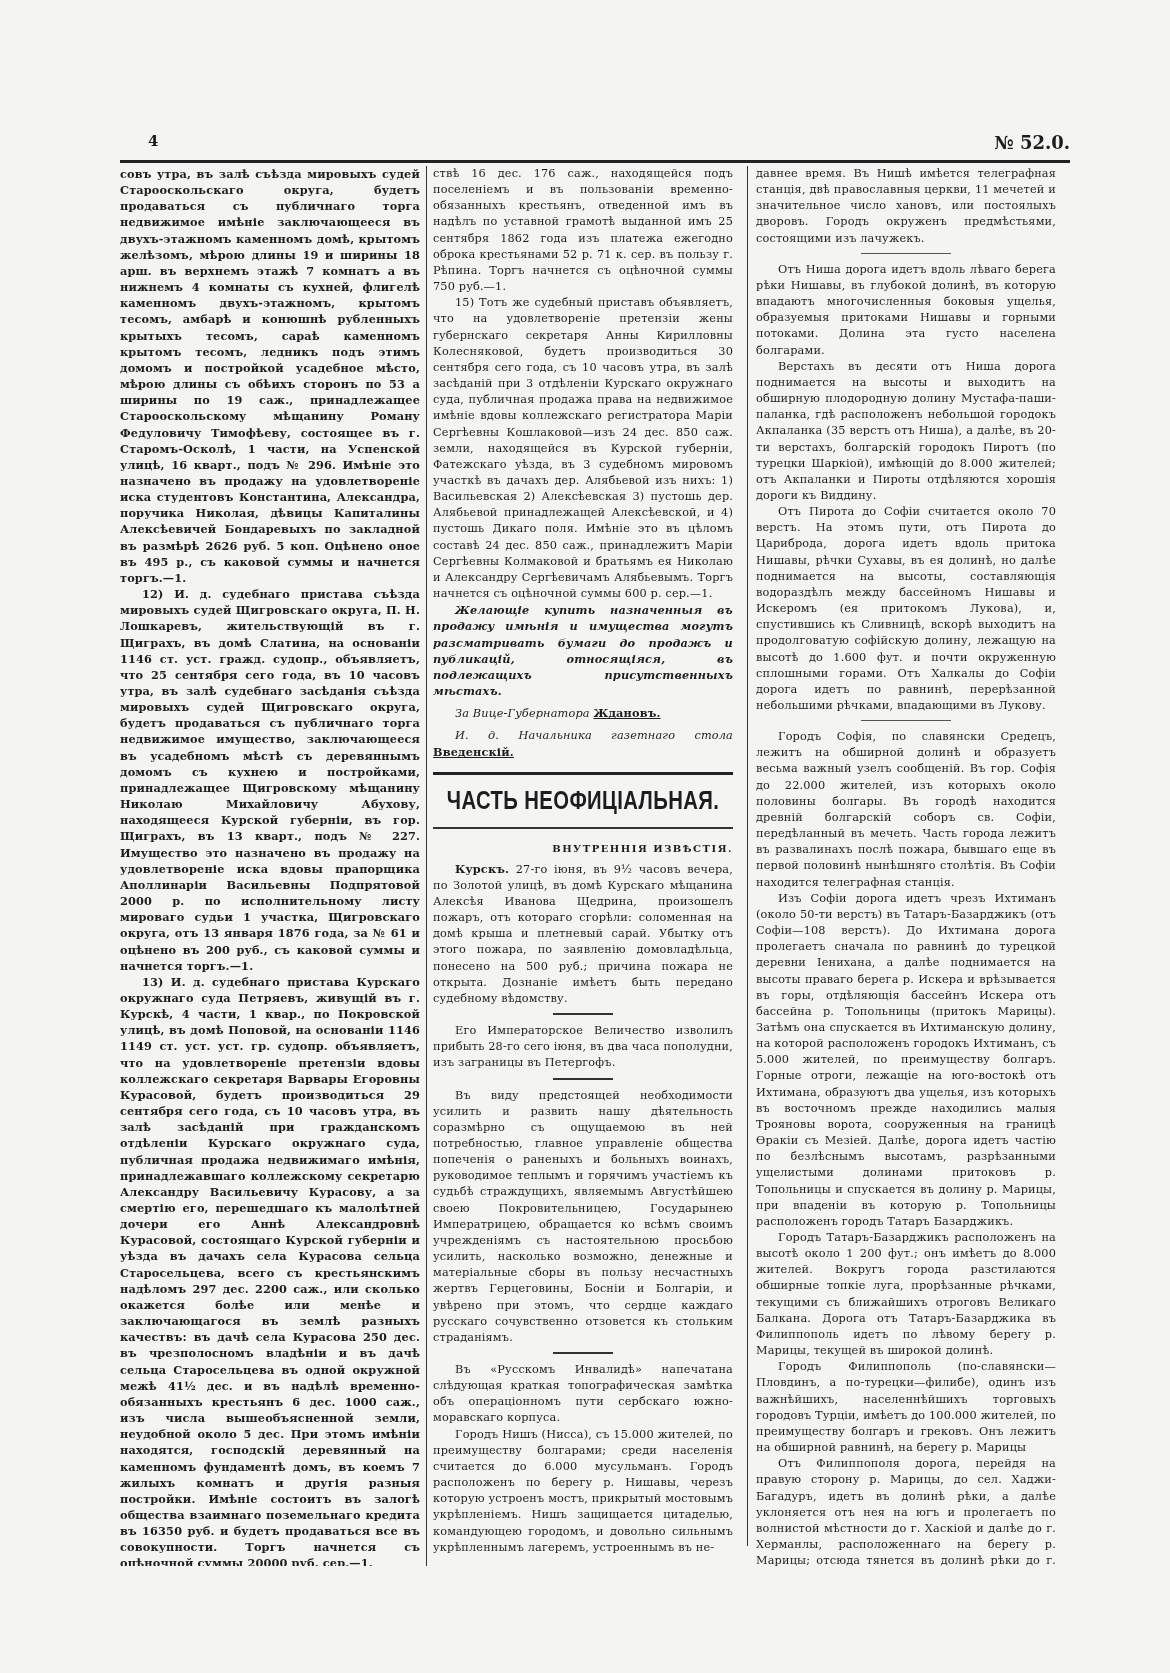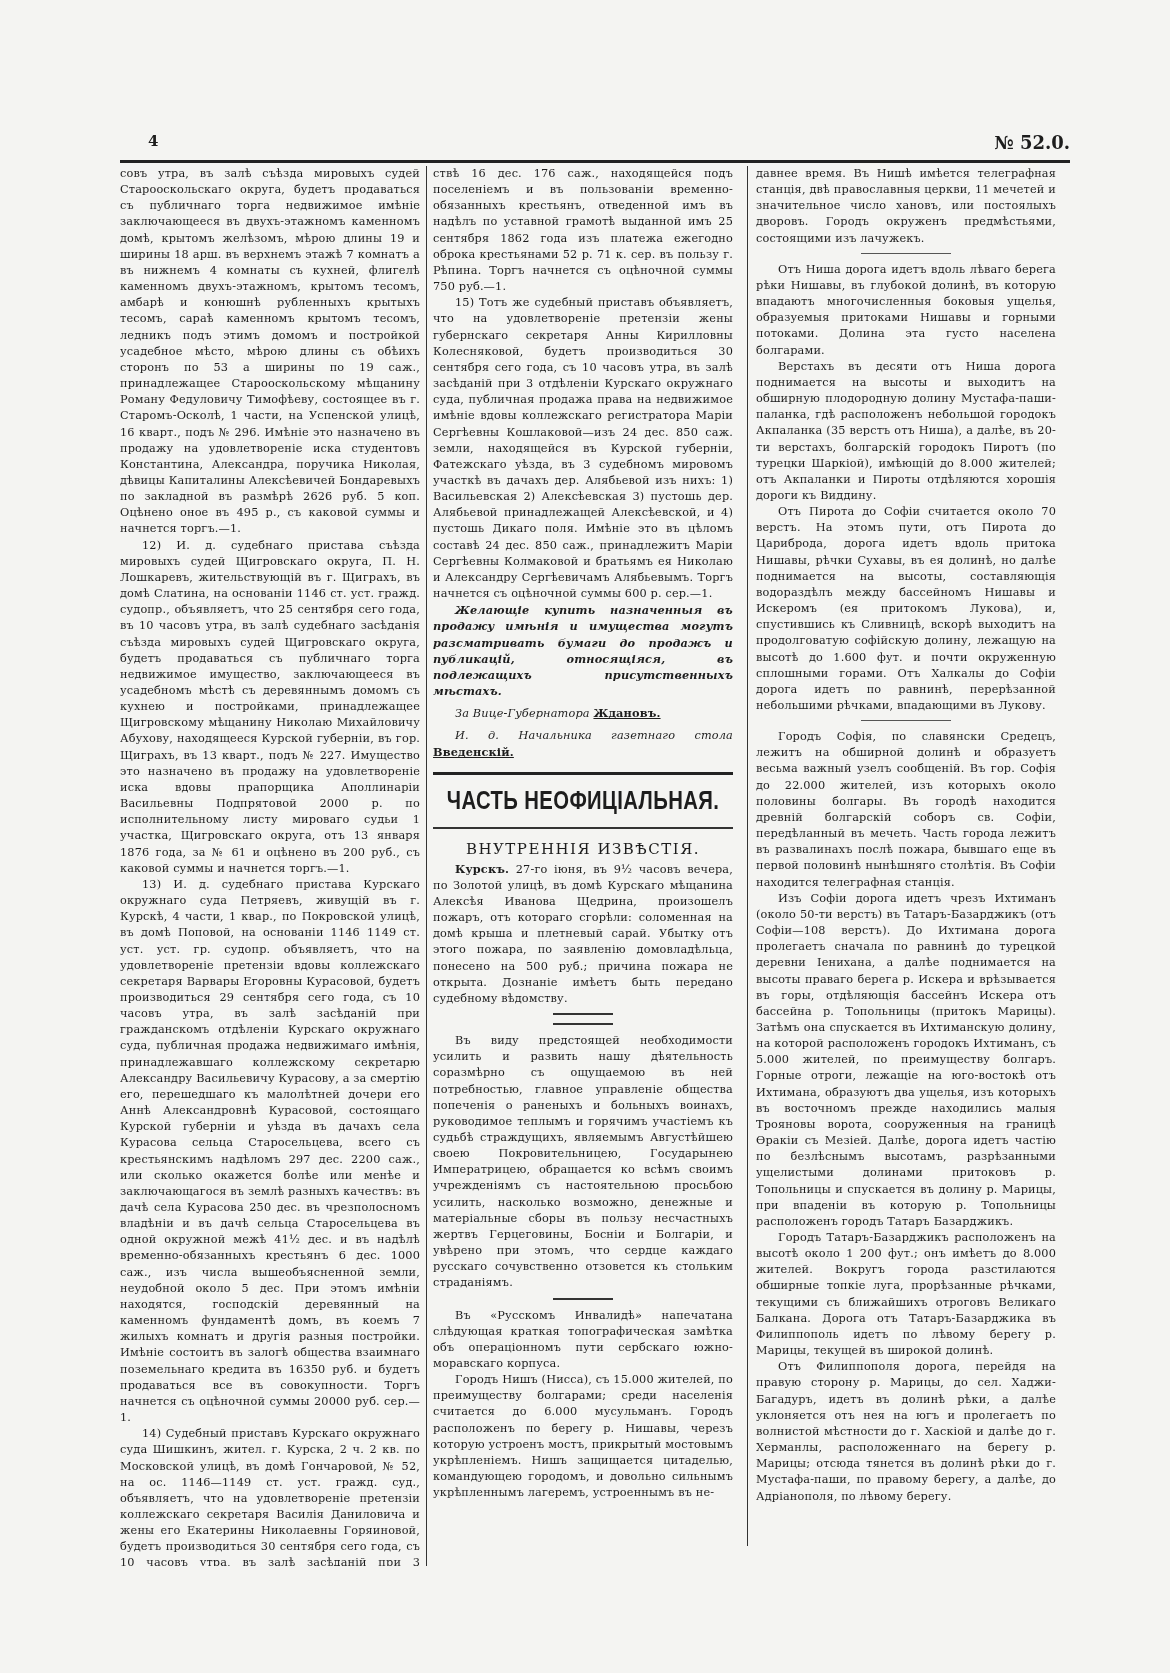--- a/index.html
+++ b/index.html
@@ -22,39 +22,39 @@
   .columns {
     position: absolute; left: 120px; top: 166px; width: 955px; height: 1400px;
   }
   .col {
     position: absolute; top: 0; height: 1400px; overflow: hidden;
     font-size: 11.3px; line-height: 16.15px; text-align: justify;
     letter-spacing: 0.15px;
   }
   .col p { margin: 0; text-indent: 0; }
   .col p.indent { text-indent: 22px; }
-  .col1 { left: 0; width: 300px; }
+  .col1 { left: 0; width: 300px; font-weight: bold; }
   .col2 { left: 313px; width: 300px; }
   .col3 { left: 636px; width: 300px; }
   .vrule { position: absolute; top: 0; width: 1px; background: #333; }
   .vr1 { left: 306px; height: 1400px; }
   .vr2 { left: 627px; height: 1380px; }
   .italic { font-style: italic; font-weight: bold; }
   .sig { font-style: italic; margin-top: 6px !important; }
   .sig b { font-style: normal; text-decoration: underline; }
   .thickrule { height: 3px; background: #222; margin: 10px 0 6px 0; }
   .section-title {
     font-family: "Liberation Sans", sans-serif;
     font-weight: bold; font-size: 26px; letter-spacing: 0.5px;
     text-align: center; transform: scaleX(0.78); margin: 8px -40px 10px -40px;
     line-height: 34px;
   }
   .thinrule { height: 2px; background: #333; margin: 2px 0 10px 0; }
   .sub-title {
-    font-weight: normal; font-size: 15px; letter-spacing: 1.5px; text-align: center;
+    font-weight: bold; font-size: 10px; letter-spacing: 1.5px; text-align: right;
     margin: 4px 0 2px 0; line-height: 20px;
   }
   .short-rule { width: 60px; height: 2px; background: #333; margin: 6px auto 8px auto; }
   .short-rule.thin { height: 1px; width: 90px; background: #555; }
   .bold { font-weight: bold; }
 </style>
 </head>
 <body>
 
 <div class="page-header">
@@ -79,33 +79,35 @@
     <p class="indent">15) Тотъ же судебный приставъ объявляетъ, что на удовлетвореніе претензіи жены губернскаго секретаря Анны Кирилловны Колесняковой, будетъ производиться 30 сентября сего года, съ 10 часовъ утра, въ залѣ засѣданій при 3 отдѣленіи Курскаго окружнаго суда, публичная продажа права на недвижимое имѣніе вдовы коллежскаго регистратора Маріи Сергѣевны Кошлаковой—изъ 24 дес. 850 саж. земли, находящейся въ Курской губерніи, Фатежскаго уѣзда, въ 3 судебномъ мировомъ участкѣ въ дачахъ дер. Алябьевой изъ нихъ: 1) Васильевская 2) Алексѣевская 3) пустошь дер. Алябьевой принадлежащей Алексѣевской, и 4) пустошь Дикаго поля. Имѣніе это въ цѣломъ составѣ 24 дес. 850 саж., принадлежитъ Маріи Сергѣевны Колмаковой и братьямъ ея Николаю и Александру Сергѣевичамъ Алябьевымъ. Торгъ начнется съ оцѣночной суммы 600 р. сер.—1.</p>
     <p class="indent italic">Желающіе купить назначенныя въ продажу имѣнія и имущества могутъ разсматривать бумаги до продажъ и публикацій, относящіяся, въ подлежащихъ присутственныхъ мѣстахъ.</p>
     <p class="sig indent"><span>За Вице-Губернатора</span> <b>Ждановъ.</b></p>
     <p class="sig indent"><span>И. д. Начальника газетнаго стола</span> <b>Введенскій.</b></p>
     <div class="thickrule"></div>
     <div class="section-title">ЧАСТЬ НЕОФИЦІАЛЬНАЯ.</div>
     <div class="thinrule"></div>
     <div class="sub-title">ВНУТРЕННІЯ ИЗВѢСТІЯ.</div>
     <p class="indent"><span class="bold">Курскъ.</span><span> 27-го іюня, въ 9½ часовъ вечера, по Золотой улицѣ, въ домѣ Курскаго мѣщанина Алексѣя Иванова Щедрина, произошелъ пожаръ, отъ котораго сгорѣли: соломенная на домѣ крыша и плетневый сарай. Убытку отъ этого пожара, по заявленію домовладѣльца, понесено на 500 руб.; причина пожара не открыта. Дознаніе имѣетъ быть передано судебному вѣдомству.</span></p>
     <div class="short-rule"></div>
+    <p class="indent">Его Императорское Величество изволилъ прибыть 28-го сего іюня, въ два часа пополудни, изъ заграницы въ Петергофъ.</p>
     <div class="short-rule"></div>
     <p class="indent">Въ виду предстоящей необходимости усилить и развить нашу дѣятельность соразмѣрно съ ощущаемою въ ней потребностью, главное управленіе общества попеченія о раненыхъ и больныхъ воинахъ, руководимое теплымъ и горячимъ участіемъ къ судьбѣ страждущихъ, являемымъ Августѣйшею своею Покровительницею, Государынею Императрицею, обращается ко всѣмъ своимъ учрежденіямъ съ настоятельною просьбою усилить, насколько возможно, денежные и матеріальные сборы въ пользу несчастныхъ жертвъ Герцеговины, Босніи и Болгаріи, и увѣрено при этомъ, что сердце каждаго русскаго сочувственно отзовется къ стольким страданіямъ.</p>
     <div class="short-rule"></div>
     <p class="indent">Въ «Русскомъ Инвалидѣ» напечатана слѣдующая краткая топографическая замѣтка объ операціонномъ пути сербскаго южно-моравскаго корпуса.</p>
     <p class="indent">Городъ Нишъ (Нисса), съ 15.000 жителей, по преимуществу болгарами; среди населенія считается до 6.000 мусульманъ. Городъ расположенъ по берегу р. Нишавы, черезъ которую устроенъ мостъ, прикрытый мостовымъ укрѣпленіемъ. Нишъ защищается цитаделью, командующею городомъ, и довольно сильнымъ укрѣпленнымъ лагеремъ, устроеннымъ въ не-</p>
   </div>
 
   <div class="col col3">
     <p>давнее время. Въ Нишѣ имѣется телеграфная станція, двѣ православныя церкви, 11 мечетей и значительное число хановъ, или постоялыхъ дворовъ. Городъ окруженъ предмѣстьями, состоящими изъ лачужекъ.</p>
     <div class="short-rule thin"></div>
     <p class="indent">Отъ Ниша дорога идетъ вдоль лѣваго берега рѣки Нишавы, въ глубокой долинѣ, въ которую впадаютъ многочисленныя боковыя ущелья, образуемыя притоками Нишавы и горными потоками. Долина эта густо населена болгарами.</p>
     <p class="indent">Верстахъ въ десяти отъ Ниша дорога поднимается на высоты и выходитъ на обширную плодородную долину Мустафа-паши-паланка, гдѣ расположенъ небольшой городокъ Акпаланка (35 верстъ отъ Ниша), а далѣе, въ 20-ти верстахъ, болгарскій городокъ Пиротъ (по турецки Шаркіой), имѣющій до 8.000 жителей; отъ Акпаланки и Пироты отдѣляются хорошія дороги къ Виддину.</p>
     <p class="indent">Отъ Пирота до Софіи считается около 70 верстъ. На этомъ пути, отъ Пирота до Цариброда, дорога идетъ вдоль притока Нишавы, рѣчки Сухавы, въ ея долинѣ, но далѣе поднимается на высоты, составляющія водораздѣлъ между бассейномъ Нишавы и Искеромъ (ея притокомъ Лукова), и, спустившись къ Сливницѣ, вскорѣ выходитъ на продолговатую софійскую долину, лежащую на высотѣ до 1.600 фут. и почти окруженную сплошными горами. Отъ Халкалы до Софіи дорога идетъ по равнинѣ, перерѣзанной небольшими рѣчками, впадающими въ Лукову.</p>
     <div class="short-rule thin"></div>
     <p class="indent">Городъ Софія, по славянски Средецъ, лежитъ на обширной долинѣ и образуетъ весьма важный узелъ сообщеній. Въ гор. Софія до 22.000 жителей, изъ которыхъ около половины болгары. Въ городѣ находится древній болгарскій соборъ св. Софіи, передѣланный въ мечеть. Часть города лежитъ въ развалинахъ послѣ пожара, бывшаго еще въ первой половинѣ нынѣшняго столѣтія. Въ Софіи находится телеграфная станція.</p>
     <p class="indent">Изъ Софіи дорога идетъ чрезъ Ихтиманъ (около 50-ти верстъ) въ Татаръ-Базарджикъ (отъ Софіи—108 верстъ). До Ихтимана дорога пролегаетъ сначала по равнинѣ до турецкой деревни Іенихана, а далѣе поднимается на высоты праваго берега р. Искера и врѣзывается въ горы, отдѣляющія бассейнъ Искера отъ бассейна р. Топольницы (притокъ Марицы). Затѣмъ она спускается въ Ихтиманскую долину, на которой расположенъ городокъ Ихтиманъ, съ 5.000 жителей, по преимуществу болгаръ. Горные отроги, лежащіе на юго-востокѣ отъ Ихтимана, образуютъ два ущелья, изъ которыхъ въ восточномъ прежде находились малыя Трояновы ворота, сооруженныя на границѣ Ѳракіи съ Мезіей. Далѣе, дорога идетъ частію по безлѣснымъ высотамъ, разрѣзанными ущелистыми долинами притоковъ р. Топольницы и спускается въ долину р. Марицы, при впаденіи въ которую р. Топольницы расположенъ городъ Татаръ Базарджикъ.</p>
     <p class="indent">Городъ Татаръ-Базарджикъ расположенъ на высотѣ около 1 200 фут.; онъ имѣетъ до 8.000 жителей. Вокругъ города разстилаются обширные топкіе луга, прорѣзанные рѣчками, текущими съ ближайшихъ отроговъ Великаго Балкана. Дорога отъ Татаръ-Базарджика въ Филиппополь идетъ по лѣвому берегу р. Марицы, текущей въ широкой долинѣ.</p>
+    <p class="indent">Городъ Филиппополь (по-славянски—Пловдинъ, а по-турецки—филибе), одинъ изъ важнѣйшихъ, населеннѣйшихъ торговыхъ городовъ Турціи, имѣетъ до 100.000 жителей, по преимуществу болгаръ и грековъ. Онъ лежитъ на обширной равнинѣ, на берегу р. Марицы</p>
     <p class="indent">Отъ Филиппополя дорога, перейдя на правую сторону р. Марицы, до сел. Хаджи-Багадуръ, идетъ въ долинѣ рѣки, а далѣе уклоняется отъ нея на югъ и пролегаетъ по волнистой мѣстности до г. Хаскіой и далѣе до г. Херманлы, расположеннаго на берегу р. Марицы; отсюда тянется въ долинѣ рѣки до г. Мустафа-паши, по правому берегу, а далѣе, до Адріанополя, по лѣвому берегу.</p>
 
   </div>
 </div>
 
 </body></html>

